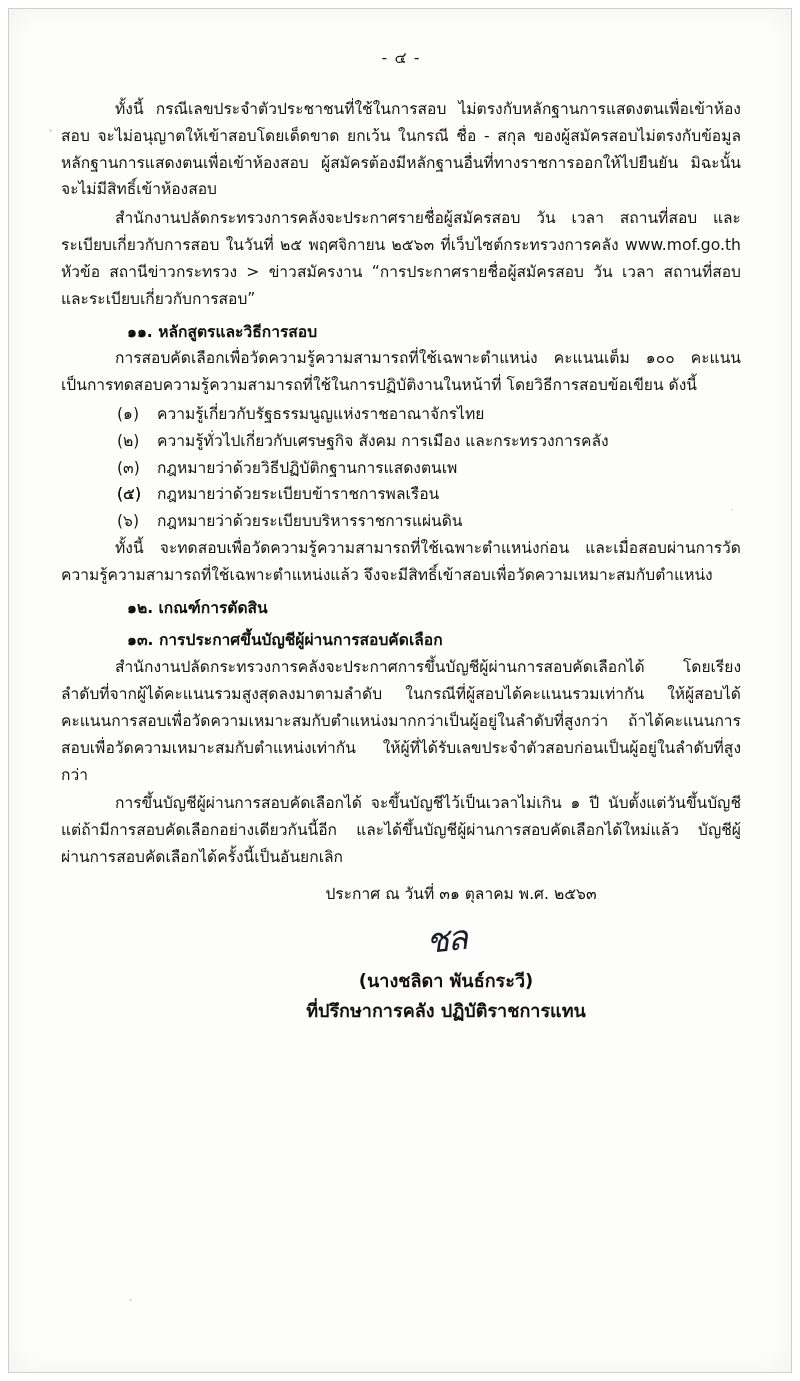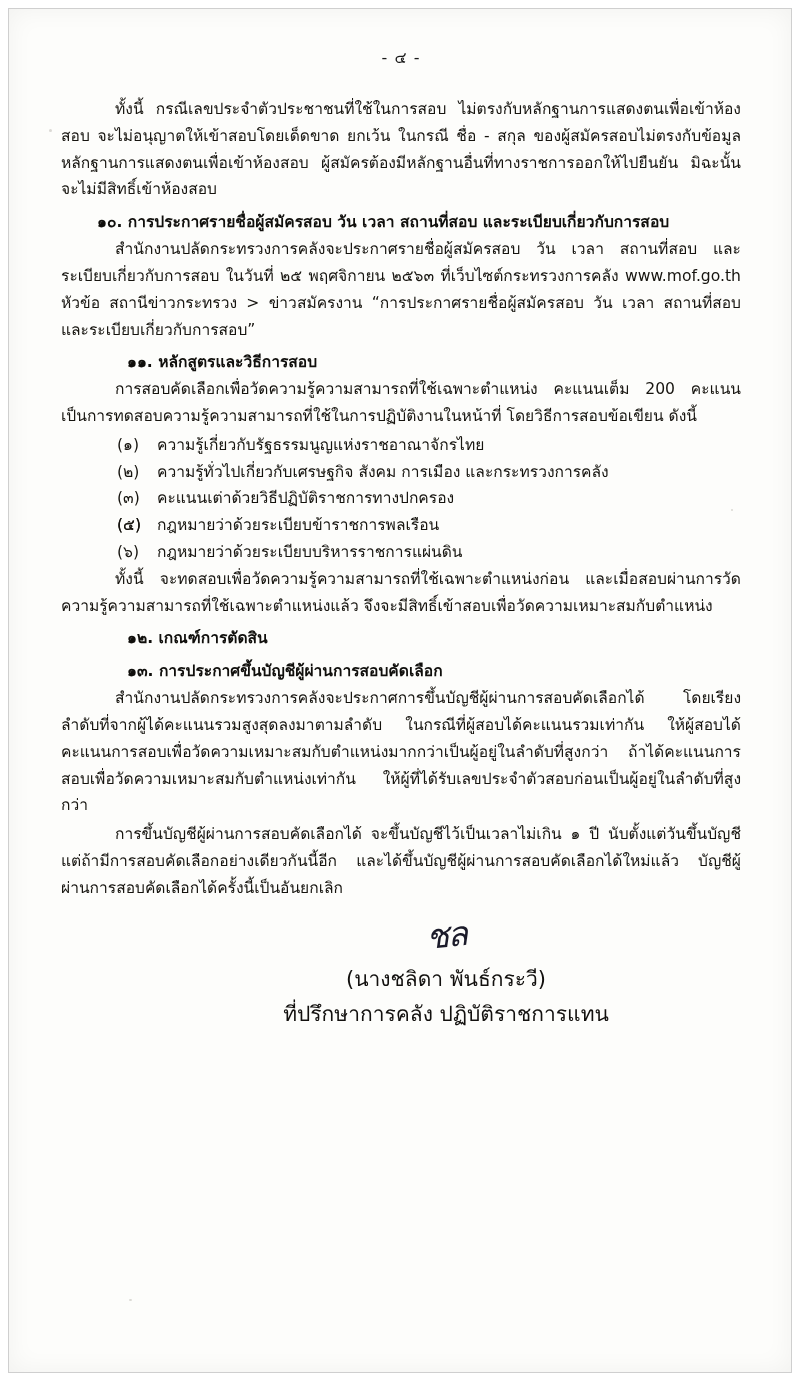--- a/index.html
+++ b/index.html
@@ -103,22 +103,23 @@
     letter-spacing: -2px;
     line-height: 1;
     color: #1b1b2a;
     transform: rotate(-6deg);
     display: inline-block;
     margin-bottom: 10px;
   }
   .sign-name,
   .sign-pos1,
   .sign-pos2 {
-    font-size: 21px;
+    font-size: 18px;
     line-height: 1.7;
+    font-weight: bold;
   }
   .speck {
     position: absolute;
     background: #b9b5ae;
     border-radius: 50%;
     opacity: .5;
   }
 </style>
 </head>
 <body>
@@ -129,38 +130,37 @@
     <div class="speck" style="left:40px; top:120px; width:3px; height:3px;"></div>
     <div class="speck" style="left:722px; top:500px; width:2px; height:2px;"></div>
     <div class="speck" style="left:120px; top:1290px; width:3px; height:2px;"></div>
 
     <div class="inner">
 
       <div class="page-number">- ๔ -</div>
 
       <p class="indent-lg">ทั้งนี้ กรณีเลขประจำตัวประชาชนที่ใช้ในการสอบ ไม่ตรงกับหลักฐานการแสดงตนเพื่อเข้าห้องสอบ จะไม่อนุญาตให้เข้าสอบโดยเด็ดขาด ยกเว้น ในกรณี ชื่อ - สกุล ของผู้สมัครสอบไม่ตรงกับข้อมูลหลักฐานการแสดงตนเพื่อเข้าห้องสอบ ผู้สมัครต้องมีหลักฐานอื่นที่ทางราชการออกให้ไปยืนยัน มิฉะนั้นจะไม่มีสิทธิ์เข้าห้องสอบ</p>
 
-      <div class="heading">๑๐. การประกาศรายชื่อผู้สมัครสอบ วัน เวลา สถานที่สอบ และระเบียบเกี่ยวกับการสอบ</div>
       <p class="indent-lg">สำนักงานปลัดกระทรวงการคลังจะประกาศรายชื่อผู้สมัครสอบ วัน เวลา สถานที่สอบ และระเบียบเกี่ยวกับการสอบ ในวันที่ ๒๕ พฤศจิกายน ๒๕๖๓ ที่เว็บไซต์กระทรวงการคลัง www.mof.go.th หัวข้อ สถานีข่าวกระทรวง &gt; ข่าวสมัครงาน “การประกาศรายชื่อผู้สมัครสอบ วัน เวลา สถานที่สอบ และระเบียบเกี่ยวกับการสอบ”</p>
 
       <div class="heading h-center-ind">๑๑. หลักสูตรและวิธีการสอบ</div>
-      <p class="indent-lg">การสอบคัดเลือกเพื่อวัดความรู้ความสามารถที่ใช้เฉพาะตำแหน่ง คะแนนเต็ม 200 คะแนน เป็นการทดสอบความรู้ความสามารถที่ใช้ในการปฏิบัติงานในหน้าที่ โดยวิธีการสอบข้อเขียน ดังนี้</p>
+      <p class="indent-lg">การสอบคัดเลือกเพื่อวัดความรู้ความสามารถที่ใช้เฉพาะตำแหน่ง คะแนนเต็ม ๑๐๐ คะแนน เป็นการทดสอบความรู้ความสามารถที่ใช้ในการปฏิบัติงานในหน้าที่ โดยวิธีการสอบข้อเขียน ดังนี้</p>
 
       <ol class="list">
         <li>
           <span class="num">(๑)</span>
           <span>ความรู้เกี่ยวกับรัฐธรรมนูญแห่งราชอาณาจักรไทย</span>
         </li>
         <li>
           <span class="num">(๒)</span>
           <span>ความรู้ทั่วไปเกี่ยวกับเศรษฐกิจ สังคม การเมือง และกระทรวงการคลัง</span>
         </li>
         <li>
           <span class="num">(๓)</span>
-          <span>คะแนนเต่าด้วยวิธีปฏิบัติราชการทางปกครอง</span>
+          <span>กฎหมายว่าด้วยวิธีปฏิบัติกฐานการแสดงตนเพ</span>
         </li>
         <li>
           <span class="num">(๔)</span>
         </li>
         <li>
           <span class="num">(๕)</span>
           <span>กฎหมายว่าด้วยระเบียบข้าราชการพลเรือน</span>
         </li>
         <li>
           <span class="num">(๖)</span>
@@ -169,20 +169,21 @@
       </ol>
 
       <p class="indent-lg">ทั้งนี้ จะทดสอบเพื่อวัดความรู้ความสามารถที่ใช้เฉพาะตำแหน่งก่อน และเมื่อสอบผ่านการวัดความรู้ความสามารถที่ใช้เฉพาะตำแหน่งแล้ว จึงจะมีสิทธิ์เข้าสอบเพื่อวัดความเหมาะสมกับตำแหน่ง</p>
 
       <div class="heading h-center-ind">๑๒. เกณฑ์การตัดสิน</div>
 
       <div class="heading h-center-ind">๑๓. การประกาศขึ้นบัญชีผู้ผ่านการสอบคัดเลือก</div>
       <p class="indent-lg">สำนักงานปลัดกระทรวงการคลังจะประกาศการขึ้นบัญชีผู้ผ่านการสอบคัดเลือกได้ โดยเรียงลำดับที่จากผู้ได้คะแนนรวมสูงสุดลงมาตามลำดับ ในกรณีที่ผู้สอบได้คะแนนรวมเท่ากัน ให้ผู้สอบได้คะแนนการสอบเพื่อวัดความเหมาะสมกับตำแหน่งมากกว่าเป็นผู้อยู่ในลำดับที่สูงกว่า ถ้าได้คะแนนการสอบเพื่อวัดความเหมาะสมกับตำแหน่งเท่ากัน ให้ผู้ที่ได้รับเลขประจำตัวสอบก่อนเป็นผู้อยู่ในลำดับที่สูงกว่า</p>
       <p class="indent-lg">การขึ้นบัญชีผู้ผ่านการสอบคัดเลือกได้ จะขึ้นบัญชีไว้เป็นเวลาไม่เกิน ๑ ปี นับตั้งแต่วันขึ้นบัญชี แต่ถ้ามีการสอบคัดเลือกอย่างเดียวกันนี้อีก และได้ขึ้นบัญชีผู้ผ่านการสอบคัดเลือกได้ใหม่แล้ว บัญชีผู้ผ่านการสอบคัดเลือกได้ครั้งนี้เป็นอันยกเลิก</p>
 
+      <div class="date-line">ประกาศ ณ วันที่ ๓๑ ตุลาคม พ.ศ. ๒๕๖๓</div>
 
       <div class="sign-block">
         <div class="signature">ชล</div>
         <div class="sign-name">(นางชลิดา  พันธ์กระวี)</div>
         <div class="sign-pos1">ที่ปรึกษาการคลัง ปฏิบัติราชการแทน</div>
       </div>
 
     </div>
   </div>
 </div>

